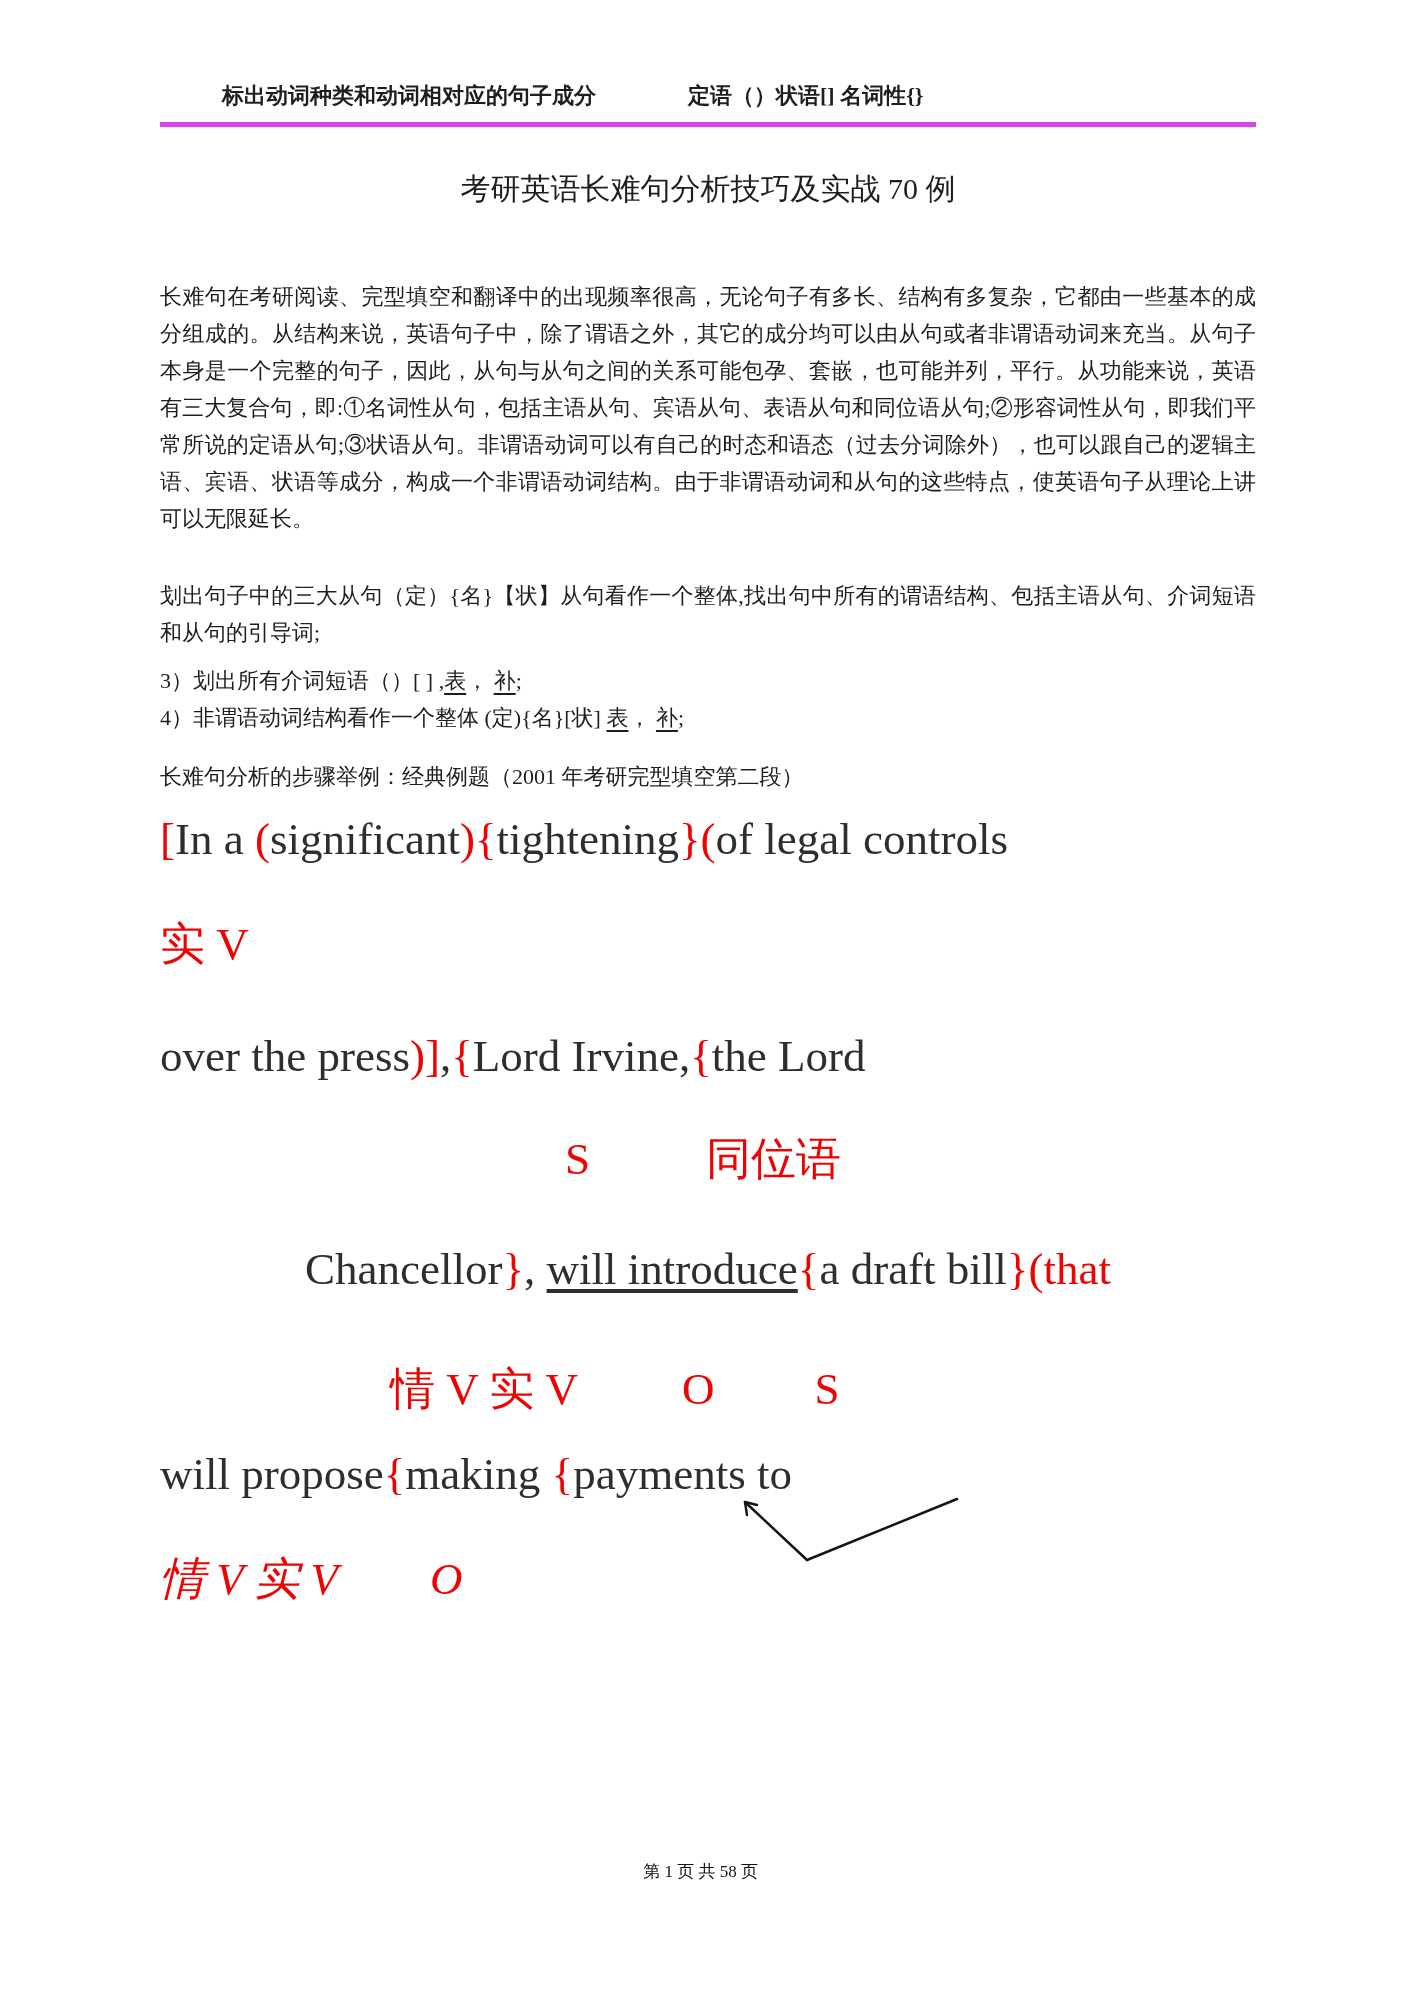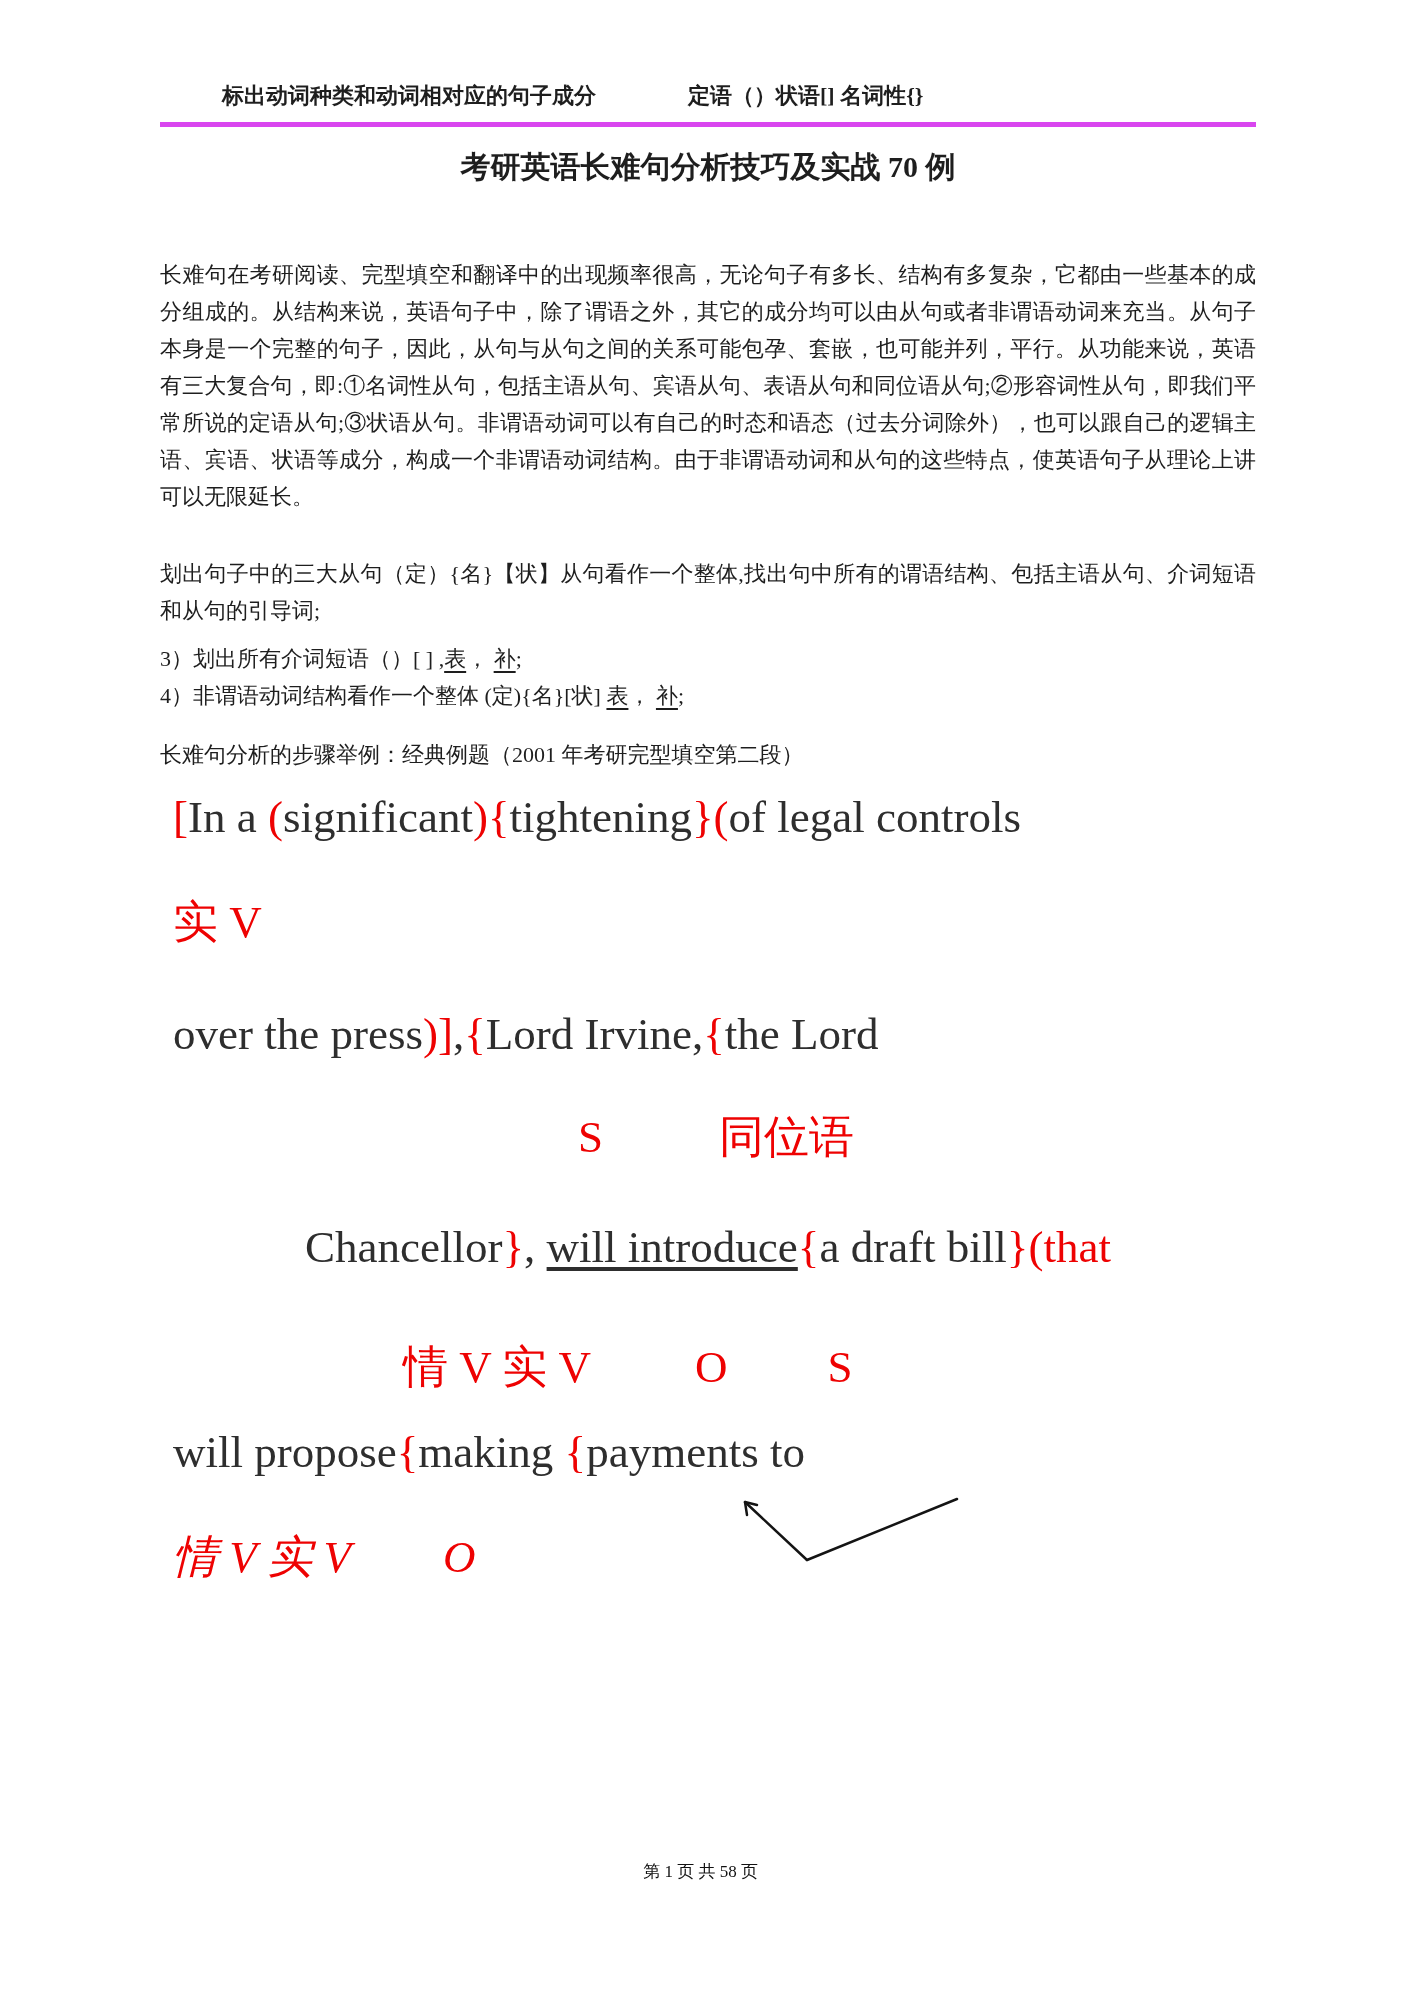--- a/index.html
+++ b/index.html
@@ -11,34 +11,34 @@
   .content { padding:0 158px 0 160px; }
   
   .hdr {
     display:flex; align-items:flex-end;
     padding:84px 0 14px 0; border-bottom:5px solid #d946ef;
     font-weight:bold; font-size:22px; line-height:24px;
   }
   .hdr-left { margin-left:62px; }
   .hdr-right { margin-left:92px; }
   
-  .title { text-align:center; font-size:30px; font-weight:bold; margin-top:20px; }
+  .title { text-align:center; font-size:30px; font-weight:normal; margin-top:42px; }
   
   .para { font-size:22px; line-height:37px; text-align:justify; margin:0; }
   .intro { margin-top:68px; }
   .method { margin-top:38px; }
   .method-first { text-indent:10px; }
   .steps { margin-top:40px; }
   .step-gap { margin-top:11px; }
   .u { text-decoration:underline; text-underline-offset:5px; }
   .caption { margin-top:22px; font-size:22px; line-height:37px; }
   
   .big {
     font-size:45px; line-height:56px; color:var(--big-ink);
-    white-space:pre-wrap; margin:13px;
+    white-space:pre-wrap; margin:0;
   }
   .red { color:var(--red); }
   .line-a { margin-top:16px; }
   .tag-shi { margin-top:49px; }
   .line-b { margin-top:56px; }
   .tag-s  { margin-top:47px; }
   .tag-s .seg-s { margin-left:405px; }
   .tag-s .seg-apposition { margin-left:116px; }
   .line-c { margin-top:54px;text-align:center; }
   .tag-vo { margin-top:64px; }

